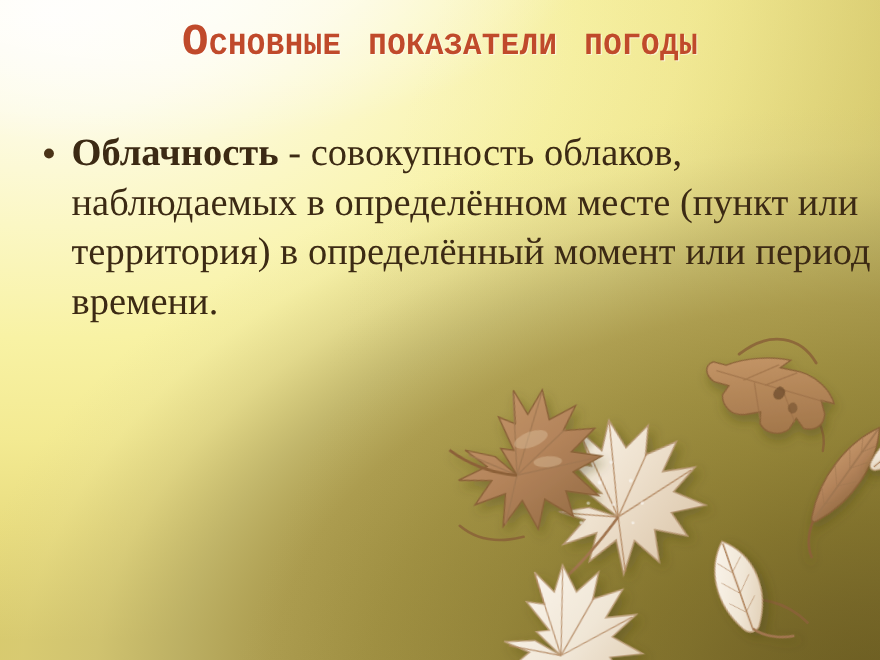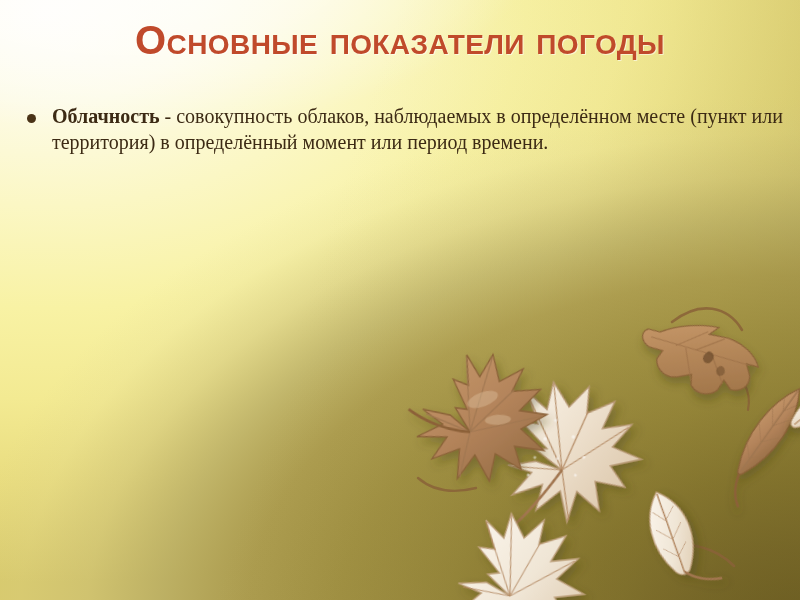--- a/index.html
+++ b/index.html
@@ -84,41 +84,41 @@
     inset: 0;
   }
 
   .title {
     position: absolute;
     top: 18px;
     left: 0;
     width: 800px;
     text-align: center;
     color: #c04a2b;
-    font-family: Liberation Sans, sans-serif;
+    font-family: Liberation Mono, monospace;
     font-weight: 700;
     font-size: 40px;
     line-height: 1.12;
     font-variant: small-caps;
     letter-spacing: 0.4px;
     text-shadow: 1px 1px 0 rgba(255,255,255,0.55);
     white-space: nowrap;
   }
 
   .body-list {
     position: absolute;
     top: 104px;
     left: 18px;
     width: 768px;
-    margin: 0;
+    margin: 13px;
     padding: 0;
     list-style: none;
     color: #3c2a14;
     font-family: "Liberation Serif", "DejaVu Serif", serif;
-    font-size: 20px;
+    font-size: 35px;
     line-height: 1.285;
   }
   .body-list li {
     position: relative;
     padding-left: 34px;
     margin: 0 0 0 0;
   }
   .body-list li + li { margin-top: 4px; }
   .body-list li .bullet {
     position: absolute;

